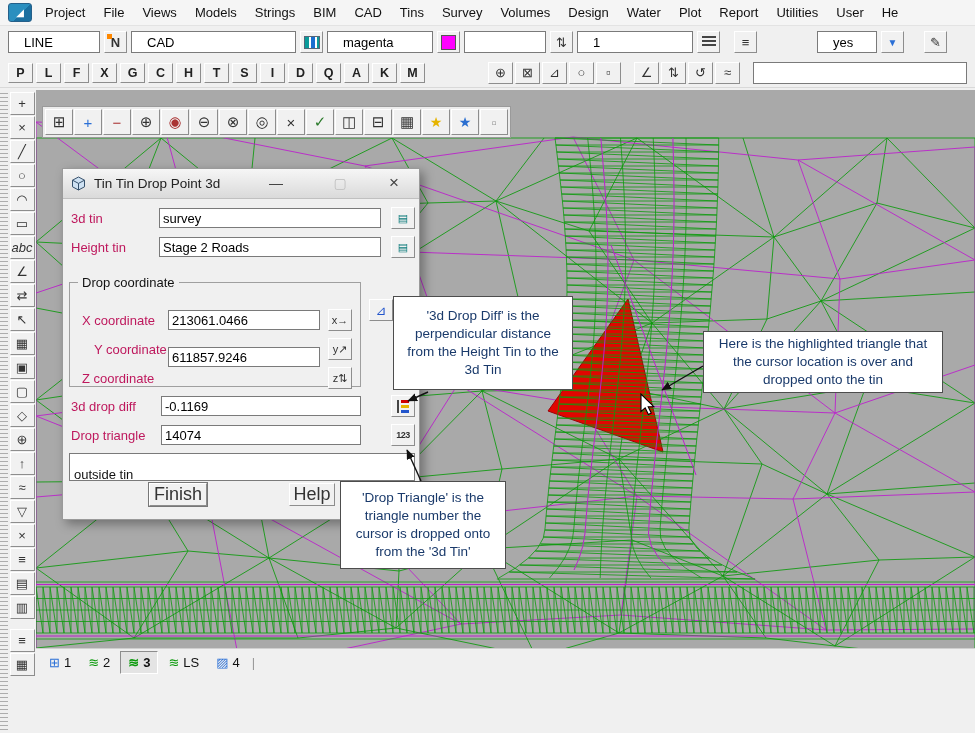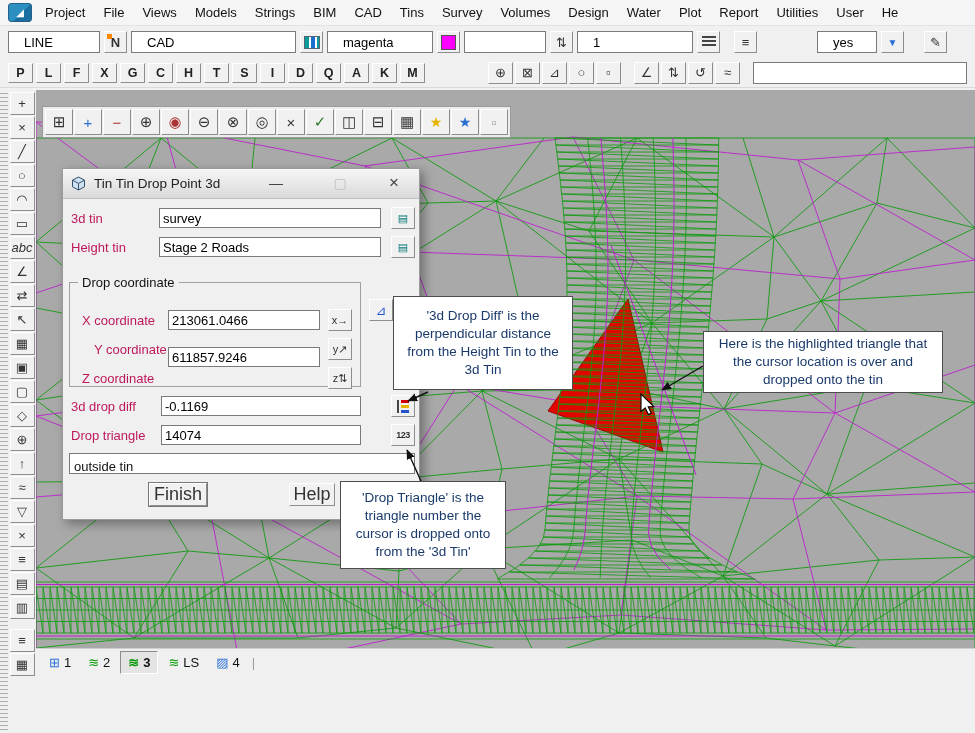--- a/index.html
+++ b/index.html
@@ -48,21 +48,21 @@
   .wctl{position:absolute;top:4px;width:22px;height:20px;display:flex;align-items:center;justify-content:center;color:#444;font-size:14px}
   .wctl.min{left:202px}.wctl.max{left:266px;color:#bdbdbd}.wctl.cls{left:320px;font-size:17px}
   .dlg-label{position:absolute;font-size:13px;color:#be185d}
   .dlg-input{position:absolute;height:20px;border:1px solid #7a7a7a;background:#fff;padding:0 3px;font:13px "Liberation Sans",sans-serif}
   .dlg-btn{position:absolute;width:24px;height:22px;font-size:11px}
   .dropcoord{position:absolute;left:6px;top:106px;width:292px;height:112px;border:1px solid #9f9f9f}
   .dropcoord legend{margin-left:8px;padding:0 4px;font-size:13px}
   .dropdiff-ic{display:inline-flex;flex-direction:column;gap:2px;border-left:2px solid #444;padding-left:2px}
   .dropdiff-ic i{width:8px;height:3px;display:block}
   .t123{font-size:9px;font-weight:bold;letter-spacing:-.5px}
-  .status-box{position:absolute;left:6px;top:284px;width:346px;height:21px;border:1px solid #7a7a7a;background:#fff;padding:5px 4px;font-size:13px}
+  .status-box{position:absolute;left:6px;top:284px;width:346px;height:21px;border:1px solid #7a7a7a;background:#fff;padding:13px 4px;font-size:13px}
   .push{position:absolute;height:23px;font-size:18px}
   .push.finish{left:86px;top:314px;width:58px;outline:1px solid #777}
   .push.help{left:226px;top:314px;width:46px}
 
   
   .callout{position:absolute;background:#fff;border:1px solid #4d4d4d;font-size:13.5px;text-align:center;display:flex;align-items:center;justify-content:center;padding:5px 7px;z-index:50;line-height:1.32}
   .c1{left:393px;top:296px;width:180px;height:94px}
   .c2{left:703px;top:331px;width:240px;height:62px}
   .c3{left:340px;top:481px;width:166px;height:88px}
 

